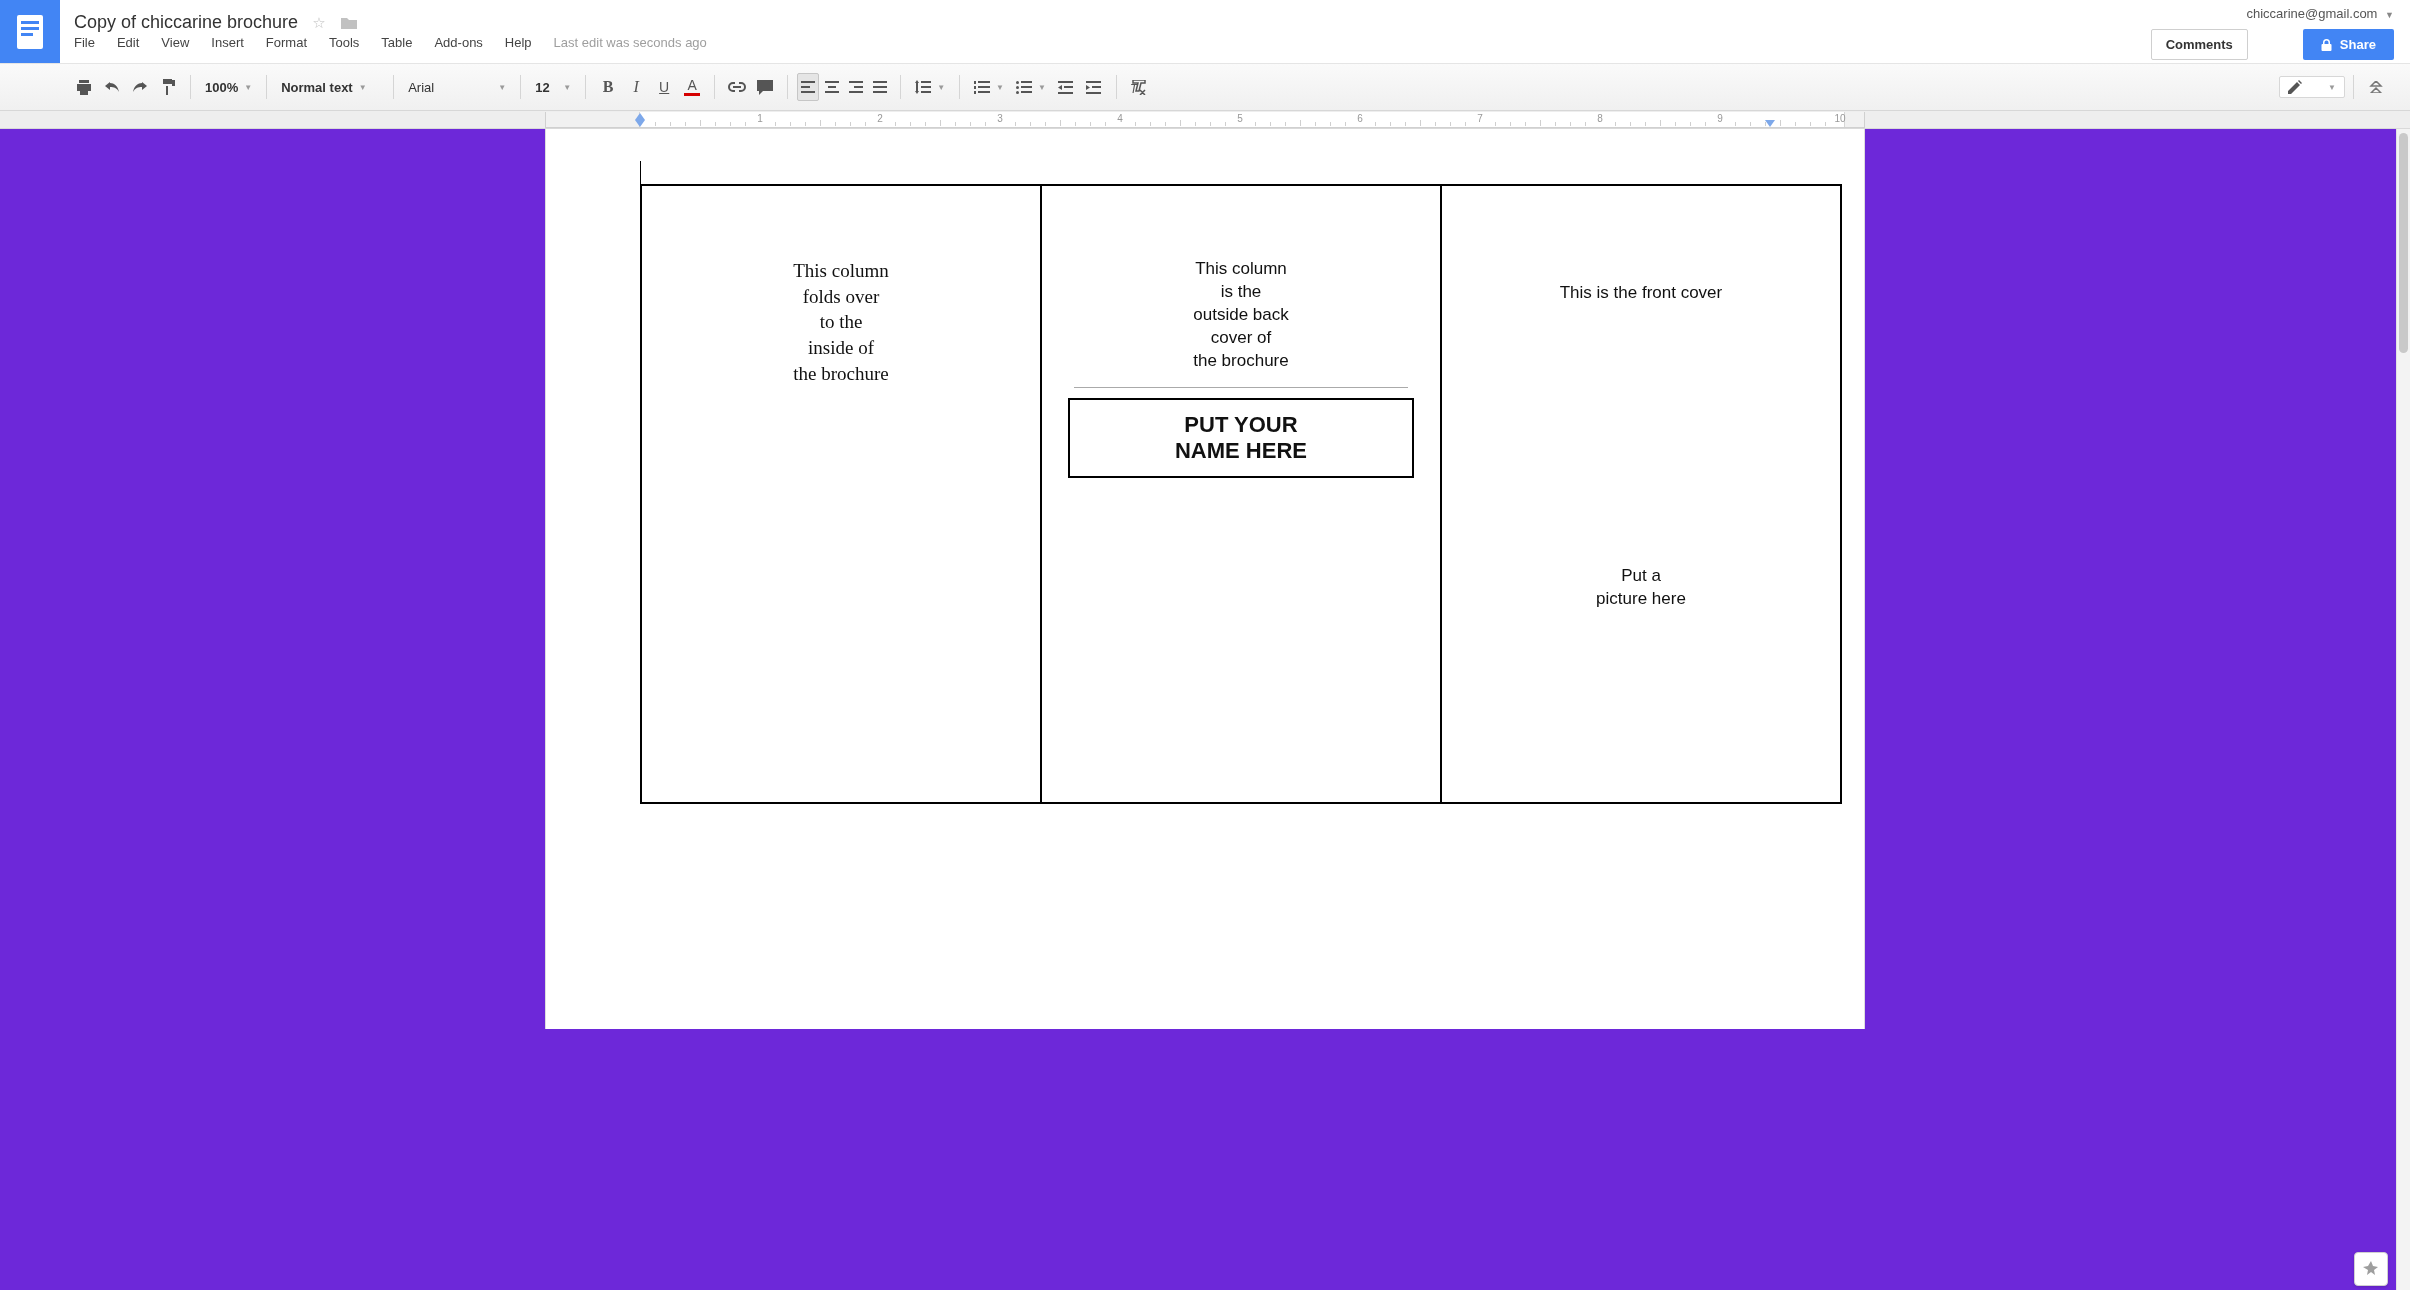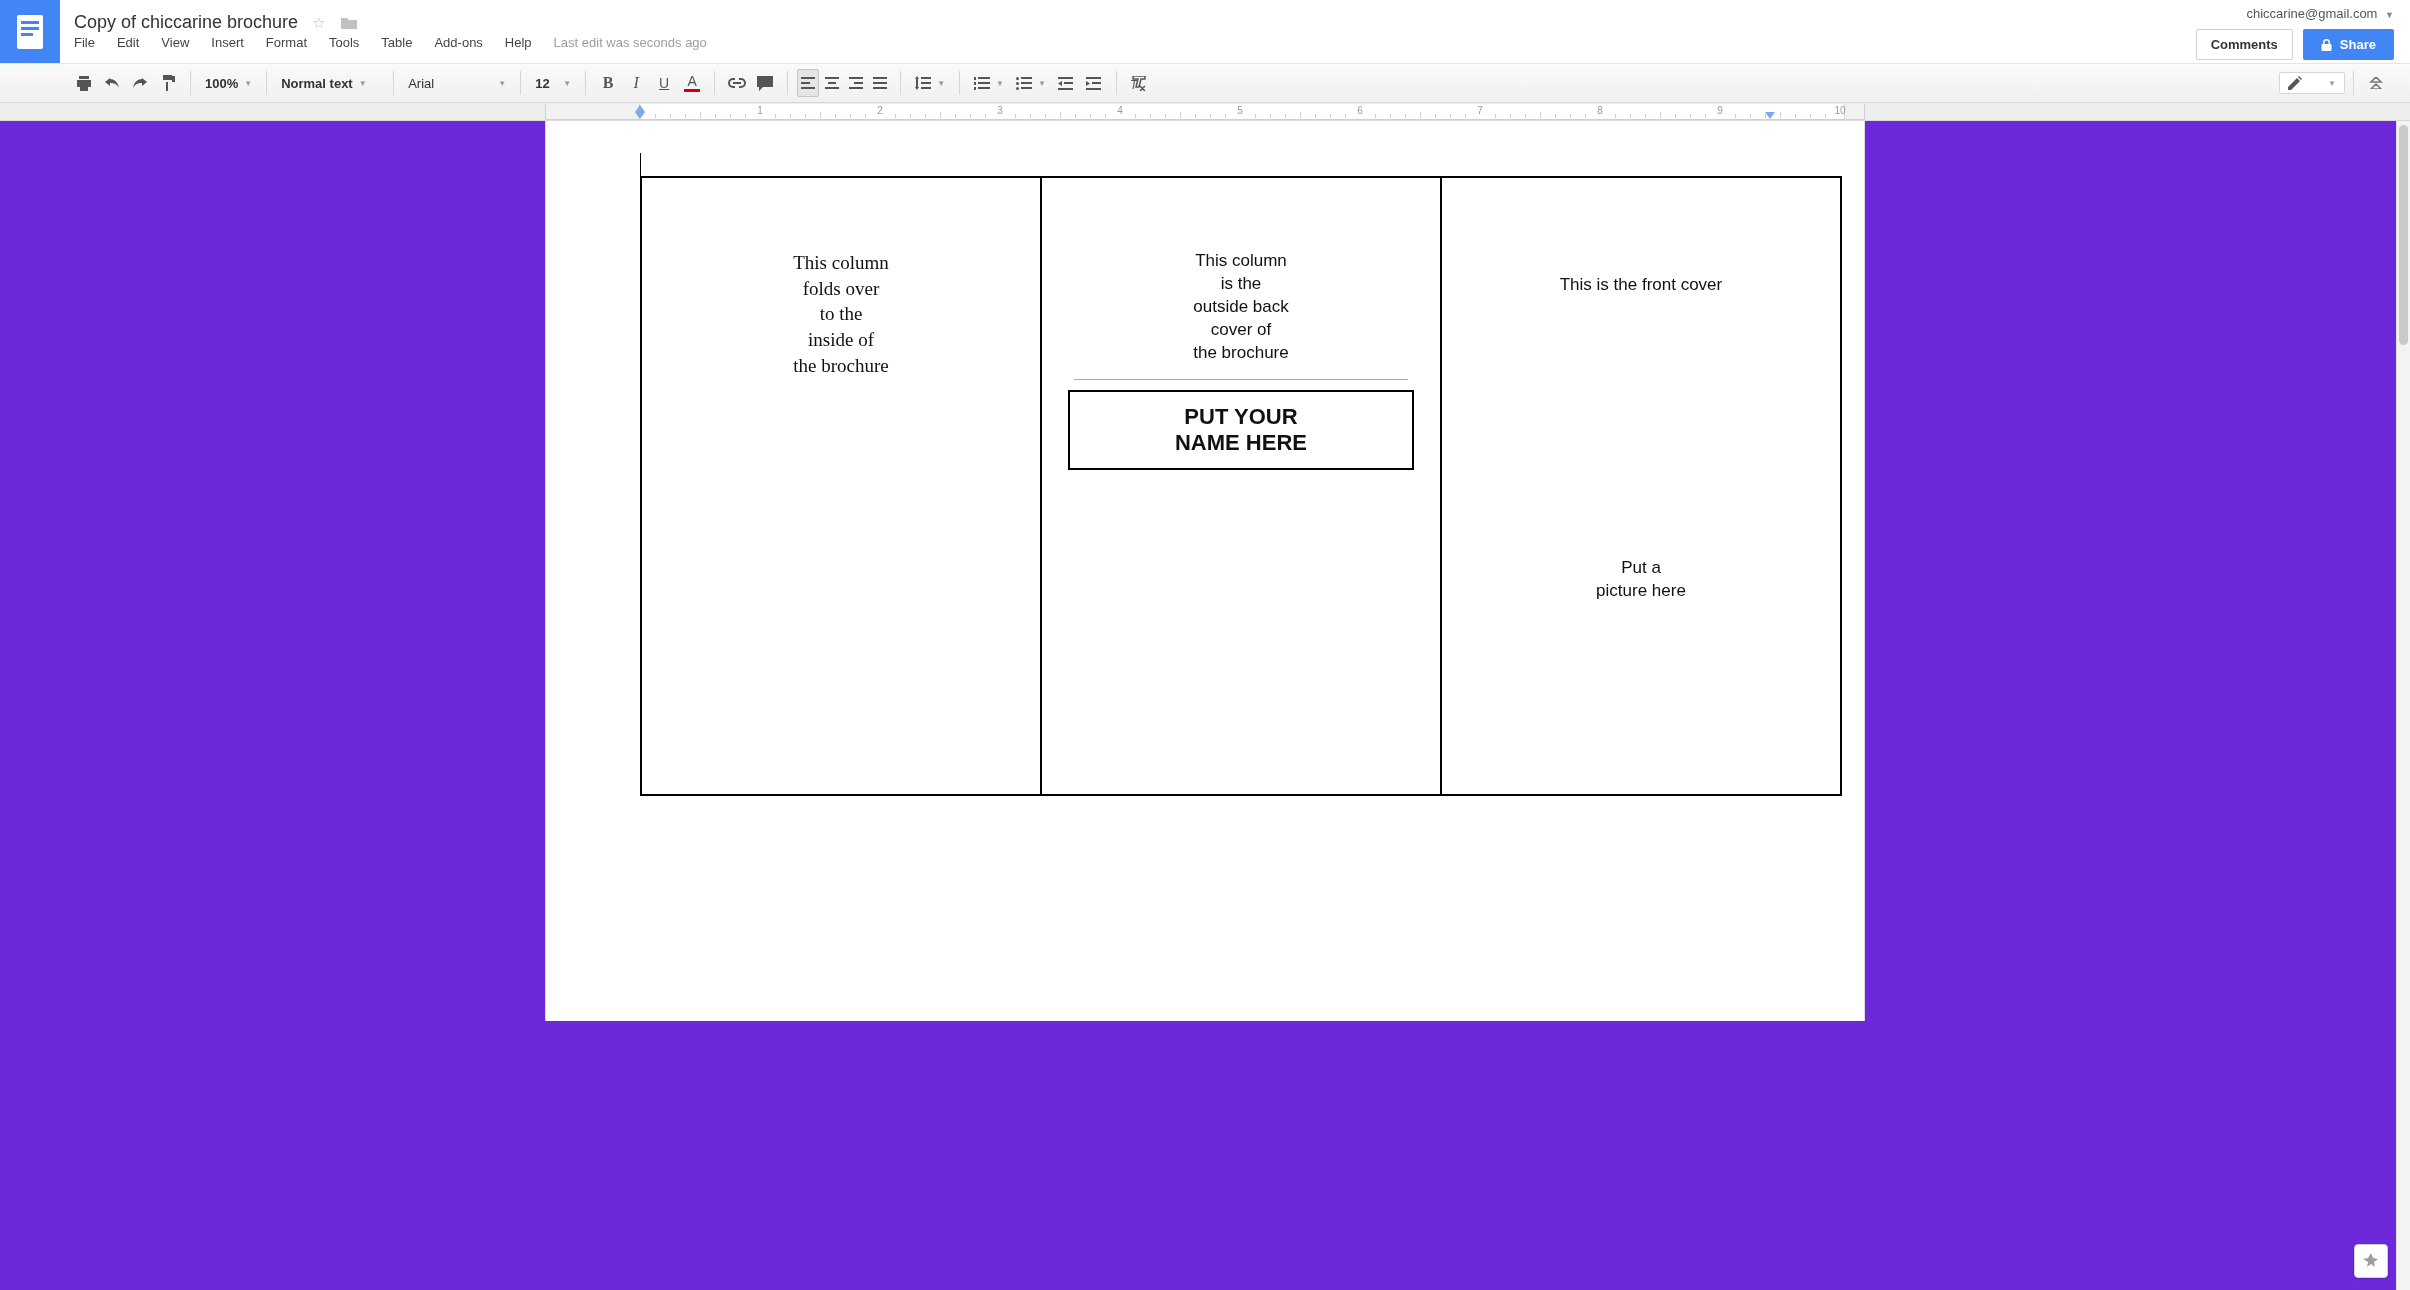--- a/index.html
+++ b/index.html
@@ -23,27 +23,27 @@
   .acct-email { font-size: 13px; color: #555; }
   .acct-tri { font-size: 9px; color: #888; margin-left: 4px; }
   .acct-btns { display: flex; gap: 10px; justify-content: flex-end; margin-top: 8px; }
   .btn-comments {
     border: 1px solid #cfcfcf; border-radius: 2px; background: #fff;
     padding: 7px 14px; font-size: 13px; font-weight: 700; color: #333; cursor: pointer;
   }
   .btn-share {
     border: none; border-radius: 2px; background: #4285f4; color: #fff;
     padding: 7px 18px; font-size: 13px; font-weight: 700; cursor: pointer;
-    display: inline-flex; align-items: center; gap: 8px;
+    display: inline-flex; align-items: center; gap: 8px; margin-left: 45px;
   }
   .lock-ic { font-size: 11px; }
 
   
   .toolbar {
-    height: 40px; background: linear-gradient(#fafafa,#f0f0f0);
+    height: 48px; background: linear-gradient(#fafafa,#f0f0f0);
     border-top: 1px solid #e5e5e5; border-bottom: 1px solid #d7d7d7;
     display: flex; align-items: center; padding: 0 20px 0 70px; gap: 0;
   }
   .t-sep { width: 1px; height: 24px; background: #d5d5d5; margin: 0 8px; }
   .t-ic {
     width: 28px; height: 28px; display: inline-flex; align-items: center;
     justify-content: center; color: #555; font-size: 14px; cursor: pointer;
   }
   .t-ic.small { width: 22px; }
   .t-dd { display: inline-flex; align-items: center; gap: 6px; padding: 0 6px; height: 28px; cursor: pointer; color: #333; font-size: 13px; }

